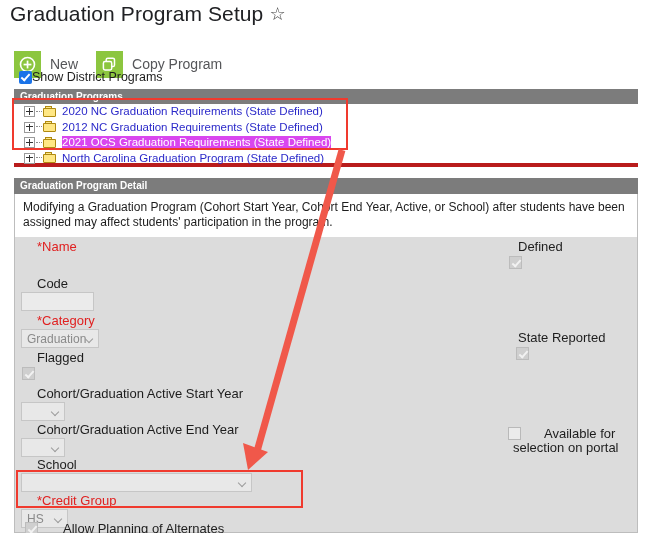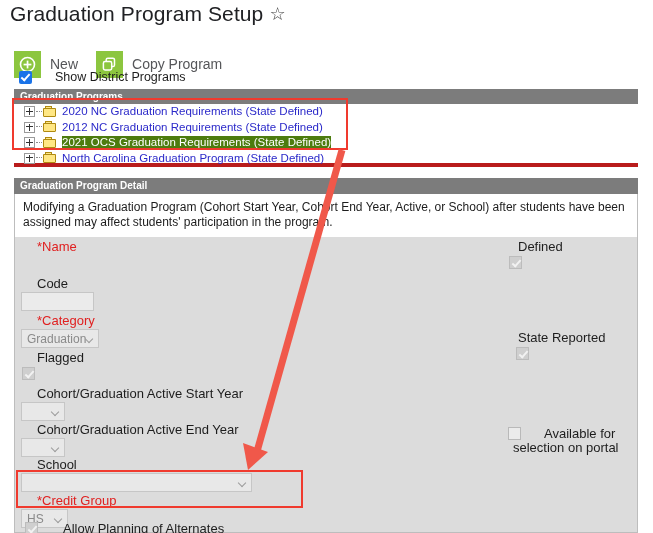--- a/index.html
+++ b/index.html
@@ -92,21 +92,21 @@
     position: absolute;
     left: 4px;
     top: 1px;
     width: 3px;
     height: 7px;
     border: solid #fff;
     border-width: 0 2px 2px 0;
     transform: rotate(42deg);
   }
   .chk-row .lbl {
-    margin-left: 23px;
+    margin-left: 0;
     font-size: 12.5px;
     color: #1d1d1d;
     white-space: nowrap;
   }
 
   
   .sec-bar {
     position: absolute;
     background: #7c7c7c;
     color: #ffffff;
@@ -193,21 +193,21 @@
     border-bottom: none;
     box-sizing: border-box;
   }
   .tree-label {
     font-size: 11.5px;
     color: #2b29c9;
     white-space: nowrap;
     line-height: 13px;
   }
   .tree-row.selected .tree-label {
-    background: #4d7c0f;
+    background: #d946ef;
     color: #ffffff;
   }
 
   
   .detail-panel {
     position: absolute;
     left: 14px;
     top: 194px;
     width: 624px;
     height: 339px;

